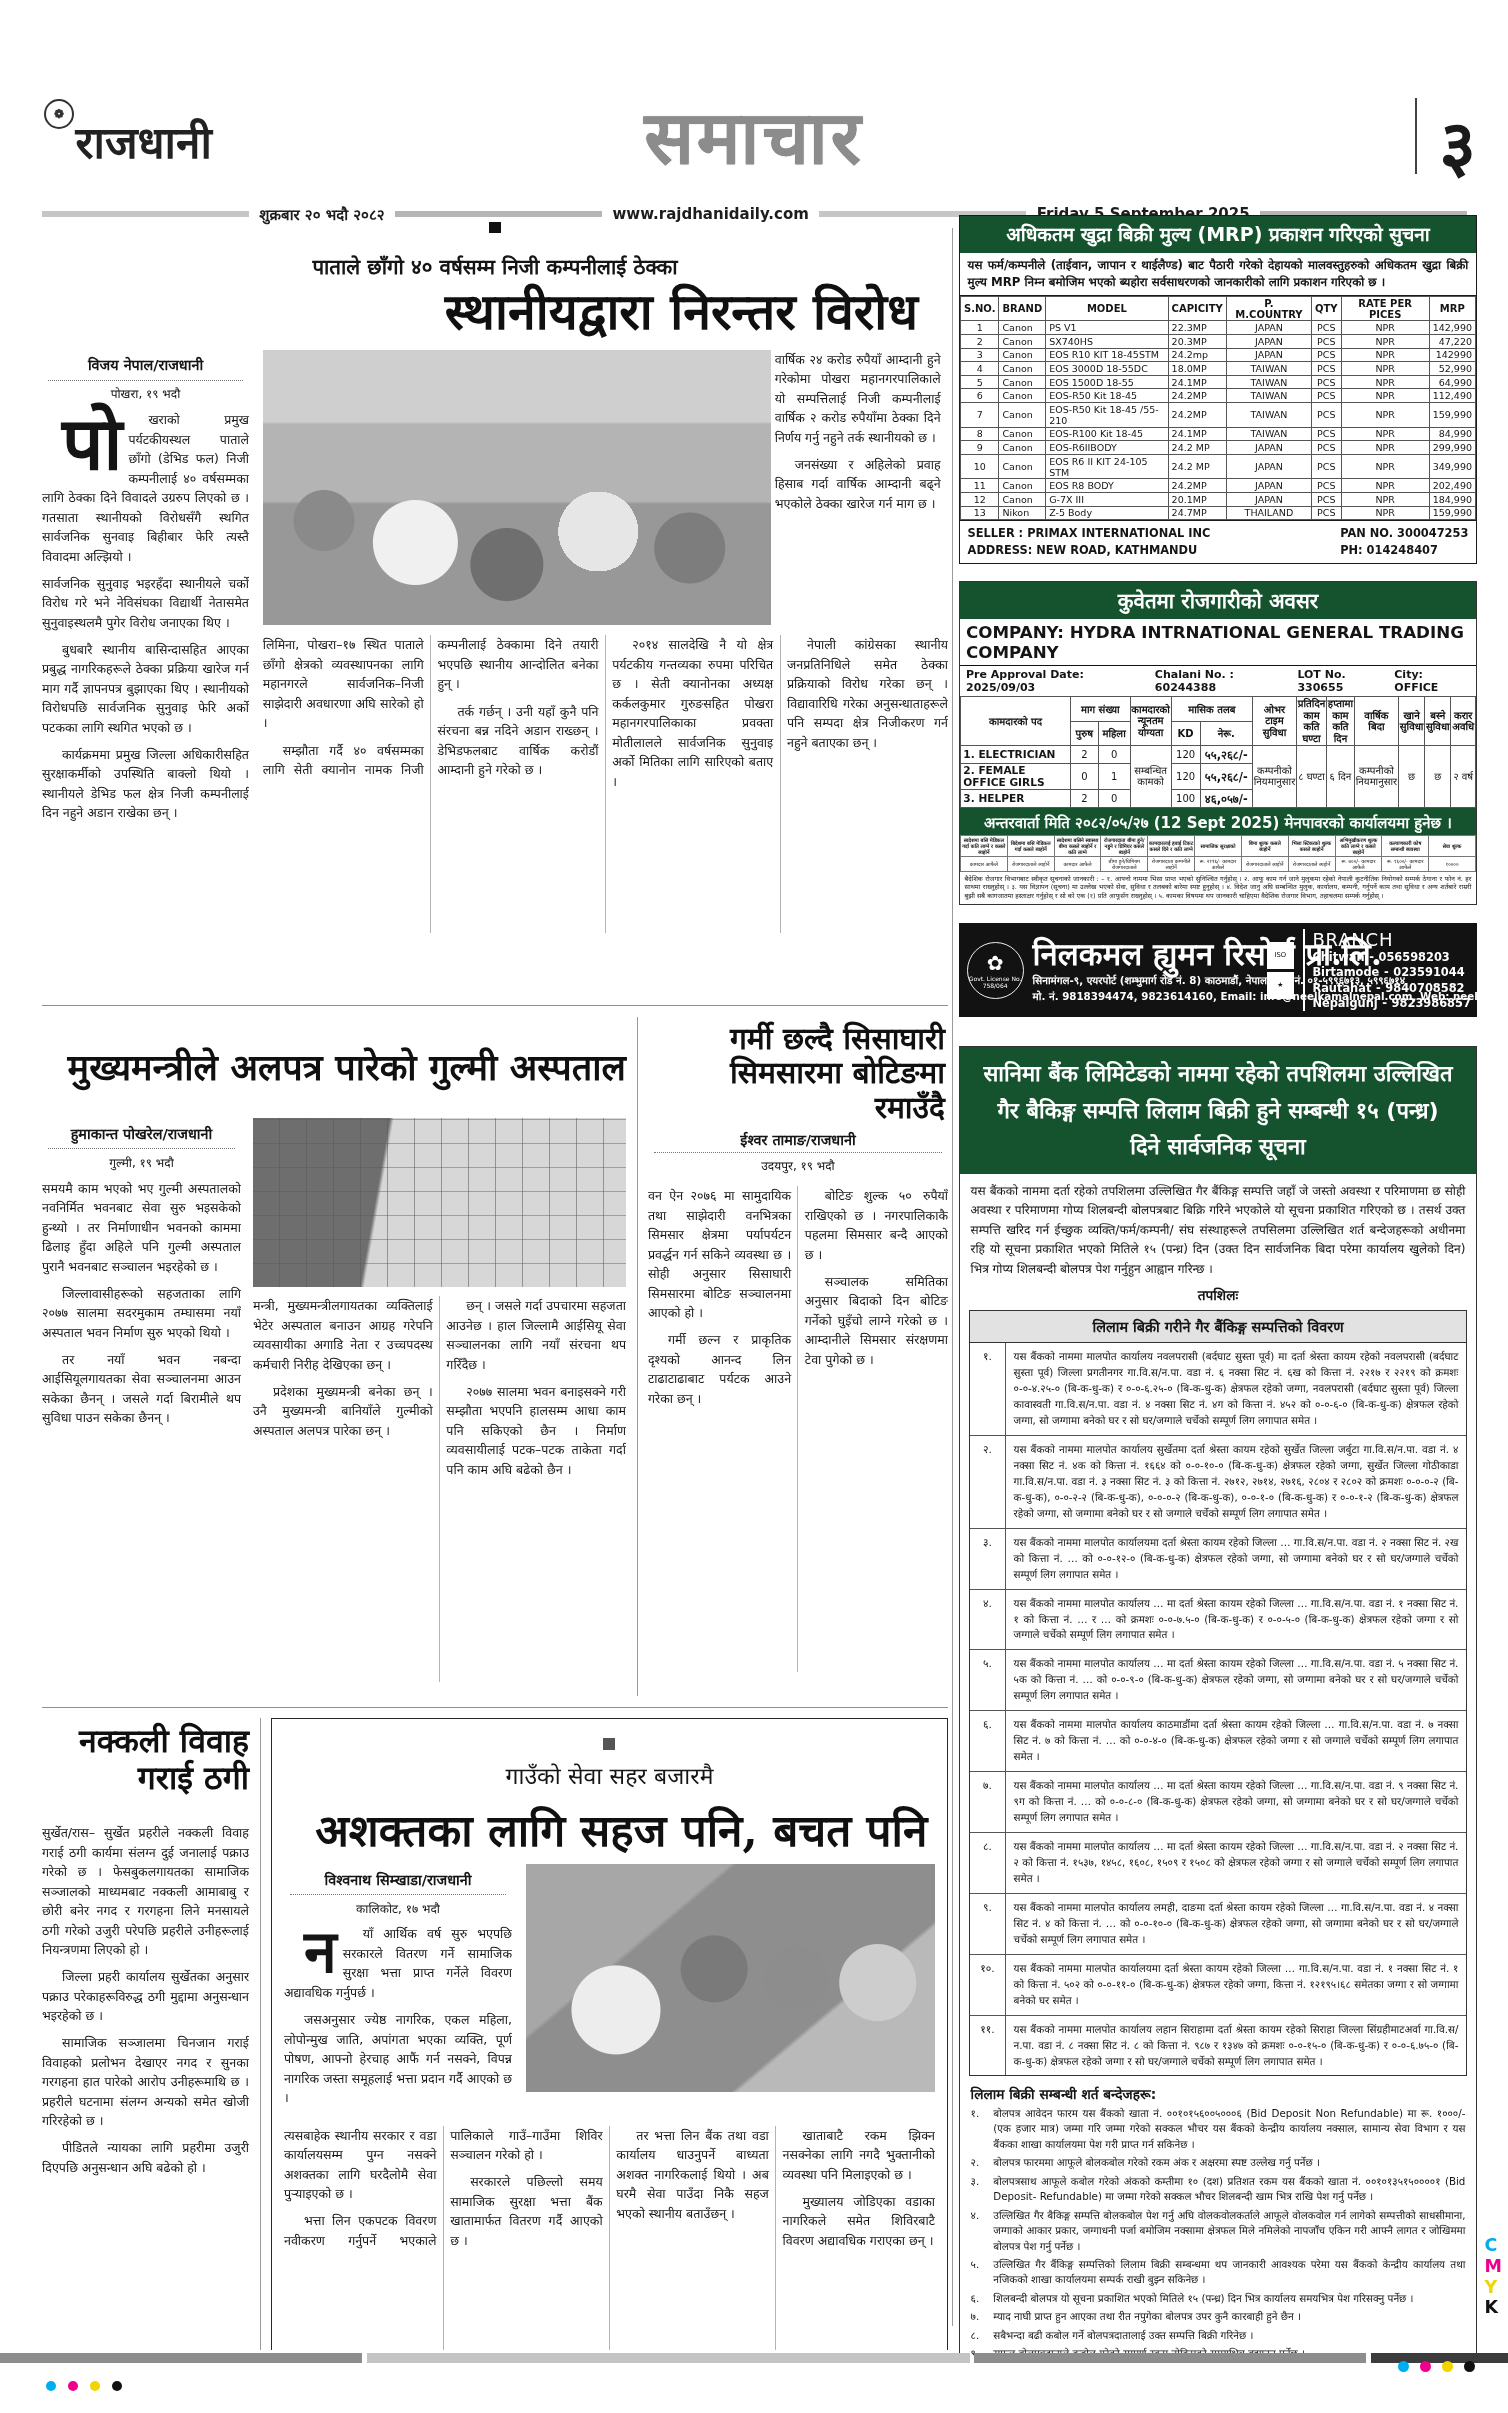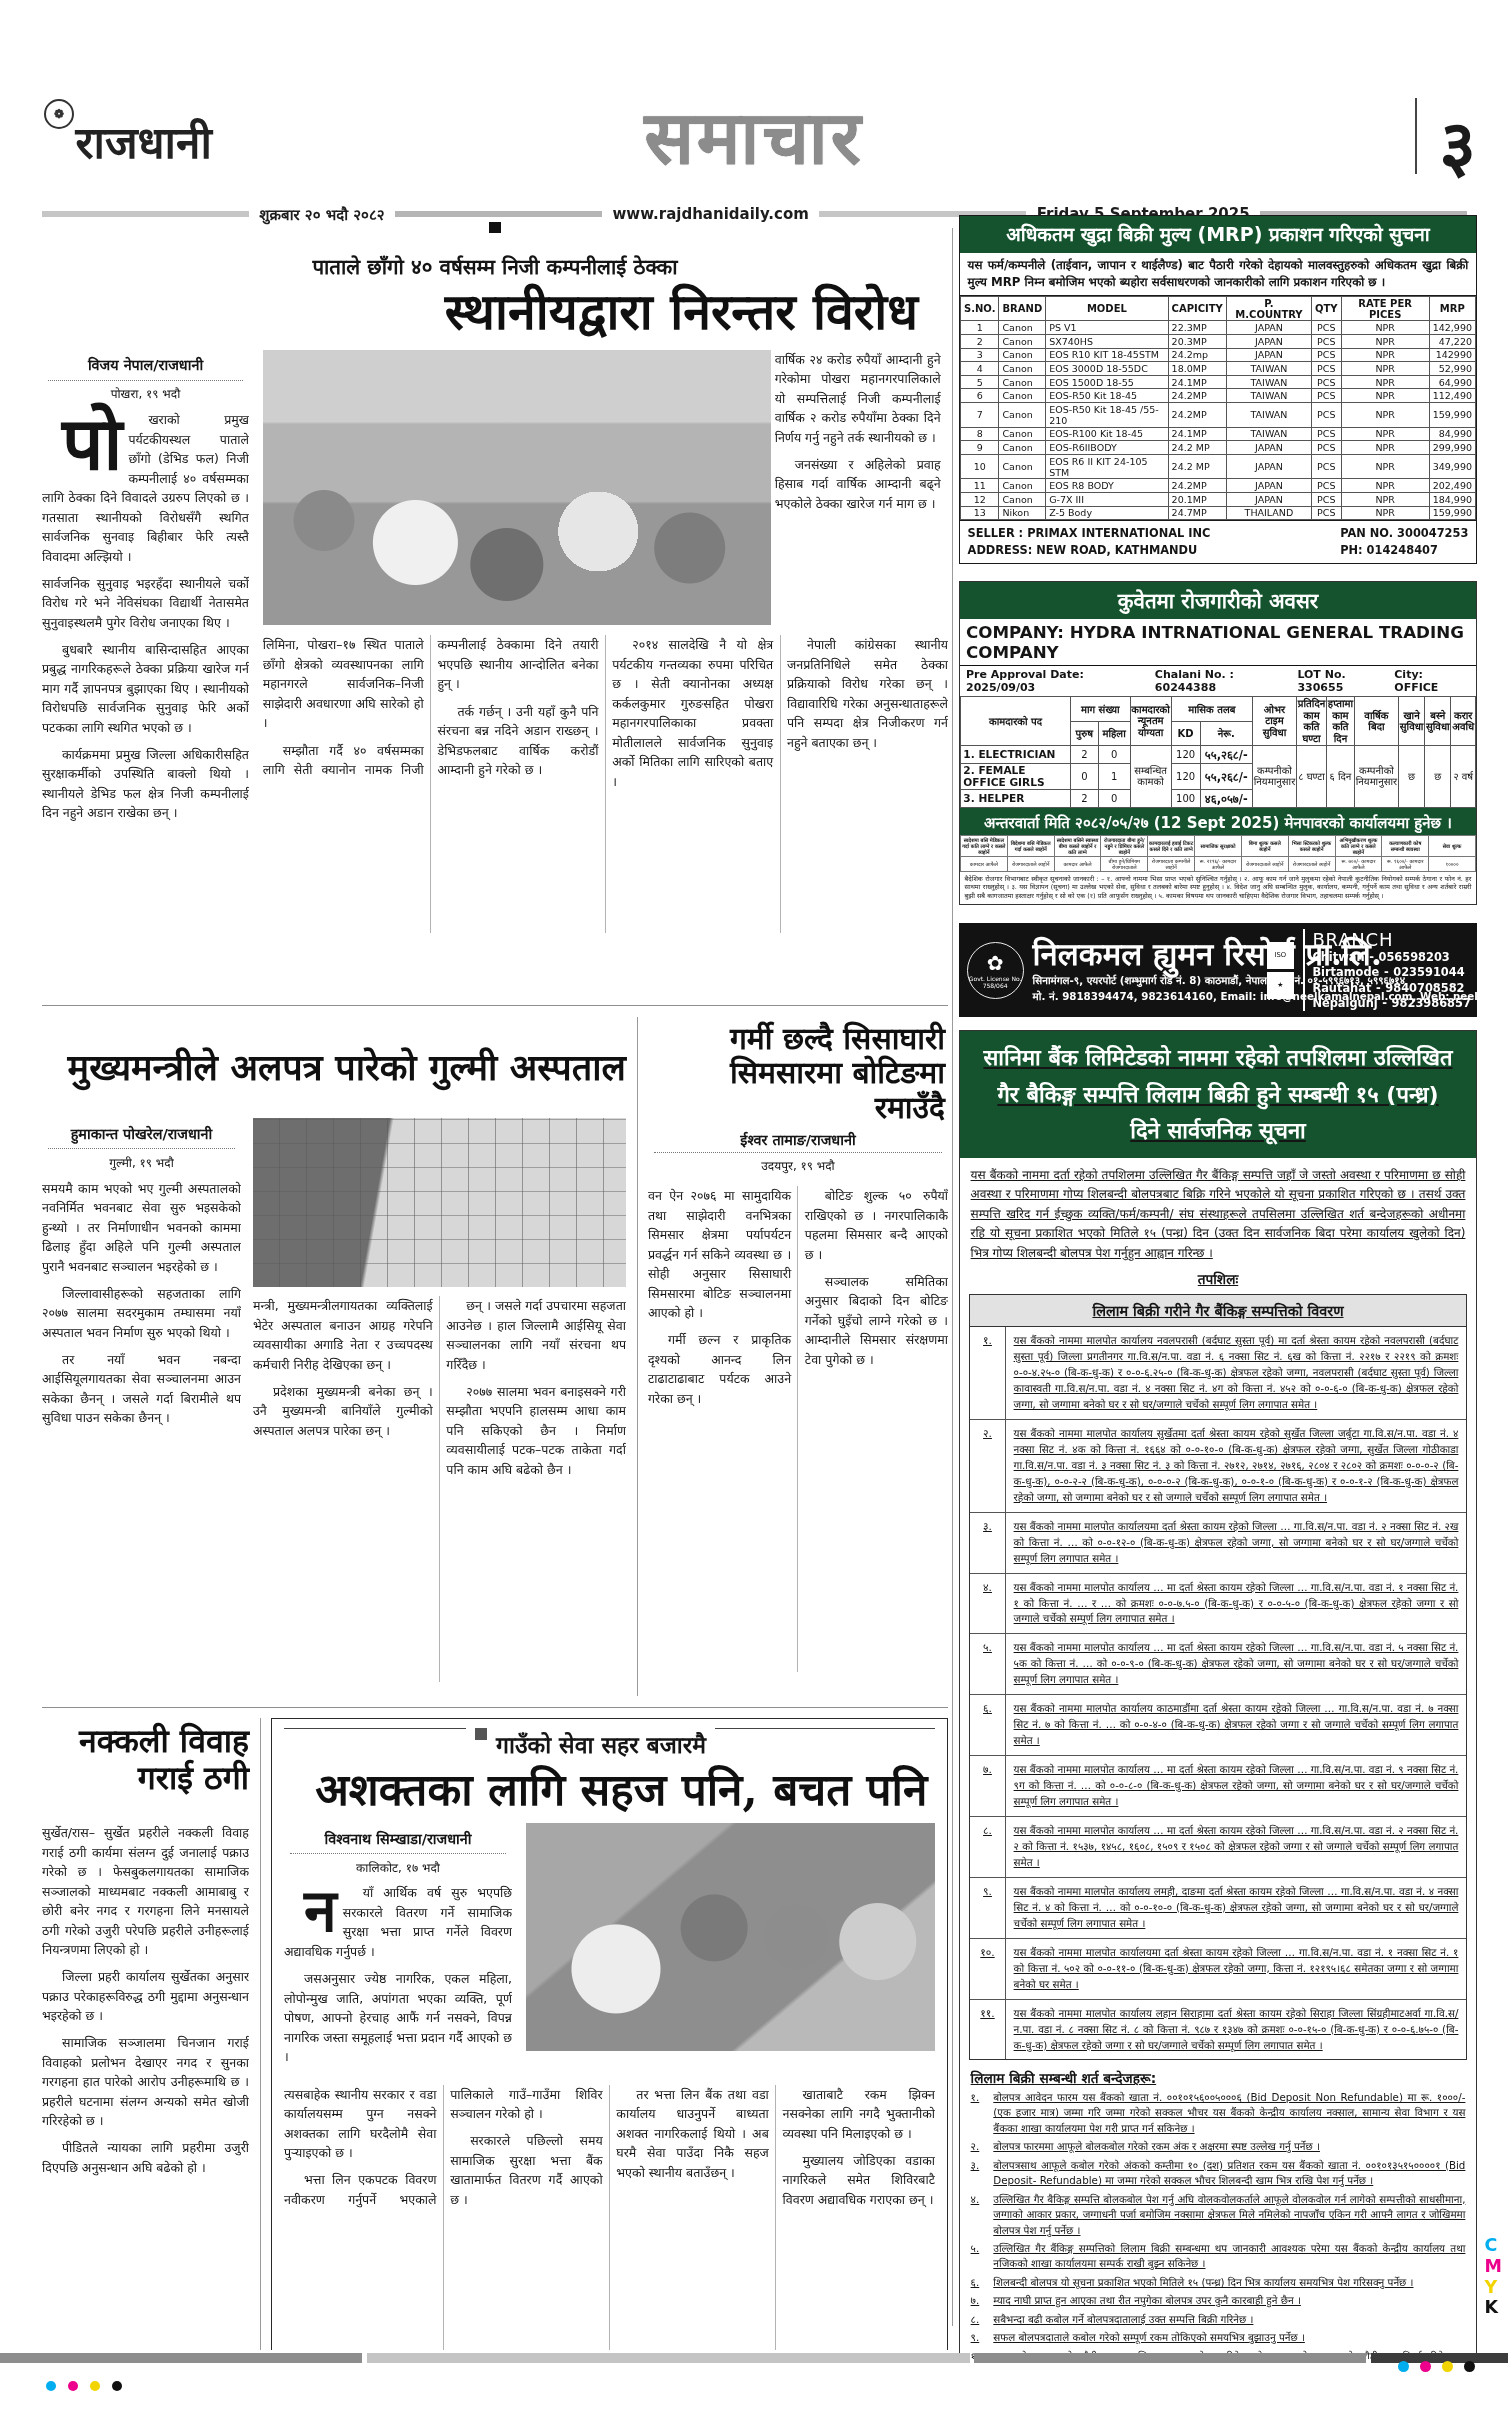--- a/index.html
+++ b/index.html
@@ -71,21 +71,21 @@
   .gulmi-grid{display:grid;grid-template-columns:199px 1fr;gap:12px;margin-top:6px;}
   .gulmi-colA{height:578px;overflow:hidden;}
   .gulmi-cols{height:386px;overflow:hidden;margin-top:9px;}
   .sisa{flex:1;}
   .sisa-cols{height:486px;overflow:hidden;margin-top:6px;}
   
   .band3{display:flex;gap:10.6px;margin-top:10.6px;}
   .nakkali{width:207px;}
   .nakkali-body{height:532px;overflow:hidden;margin-top:7.6px;}
   .boxart{flex:1;border:1.5px solid #2a2a2a;padding:9px 12px 10.6px;}
-  .box-kicker{display:flex;align-items:flex-start;gap:9px;font-weight:bold;font-size:23px;}
+  .box-kicker{display:flex;align-items:center;gap:9px;font-weight:normal;font-size:23px;flex-direction:column;}
   .box-kicker .ln{flex:1;border-top:1.5px solid #444;}
   .box-kicker .ln.short{max-width:182px;}
   .box-top{display:flex;gap:13.7px;margin-top:7.6px;}
   .box-colA{width:228px;overflow:hidden;}
   .box-photo{flex:1;}
   .box-cols{height:319px;overflow:hidden;margin-top:10.6px;}
   
   .adbox{border:1.5px solid #1a1a1a;}
   .black-bar{background:#14532d;color:#fff;font-weight:bold;text-align:center;}
   .mrp-title{font-size:19px;padding:5.3px 3px;}
@@ -121,21 +121,21 @@
   .nk-main{flex:1;min-width:0;}
   .nk-name{font-family:"DejaVu Serif",serif;font-weight:bold;font-size:31px;line-height:1.1;white-space:nowrap;}
   .nk-line{font-size:10.3px;font-weight:bold;margin-top:2.3px;white-space:nowrap;}
   .nk-logos{display:flex;flex-direction:column;gap:3px;}
   .nk-logos .lg{width:27px;height:27px;background:#fff;color:#111;font-size:6.8px;display:flex;
                 align-items:center;justify-content:center;}
   .nk-branch{border-left:2.3px solid #fff;padding-left:7.6px;width:157px;flex:none;}
   .nk-branch .bt{font-weight:normal;font-size:18px;letter-spacing:0.8px;}
   .nk-b{font-weight:bold;font-size:11.4px;display:flex;gap:4.6px;line-height:1.35;}
   
-  .sb{margin-top:13px;border:1.1px solid #333;text-decoration:underline;}
+  .sb{margin-top:29px;border:1.1px solid #333;}
   .sb-head{font-size:22px;line-height:1.65;padding:9px 20px;}
   .sb-intro{font-size:12px;line-height:1.62;text-align:justify;padding:7.6px 10.6px 4.6px;}
   .sb-tapsil{text-align:center;font-weight:bold;font-size:13.7px;padding:1.5px 0 6px;}
   .sb-table{border:0.8px solid #333;margin:0 9px;}
   .sb-ttitle{background:#e2e2e2;border-bottom:0.8px solid #333;text-align:center;font-weight:bold;
              font-size:14.4px;padding:6px 3px;}
   .sb-row{display:flex;border-bottom:0.8px solid #555;}
   .sb-row:last-child{border-bottom:none;}
   .sb-num{width:35px;flex:none;border-right:0.8px solid #555;display:flex;justify-content:center;
           padding-top:6px;font-size:10.6px;}

